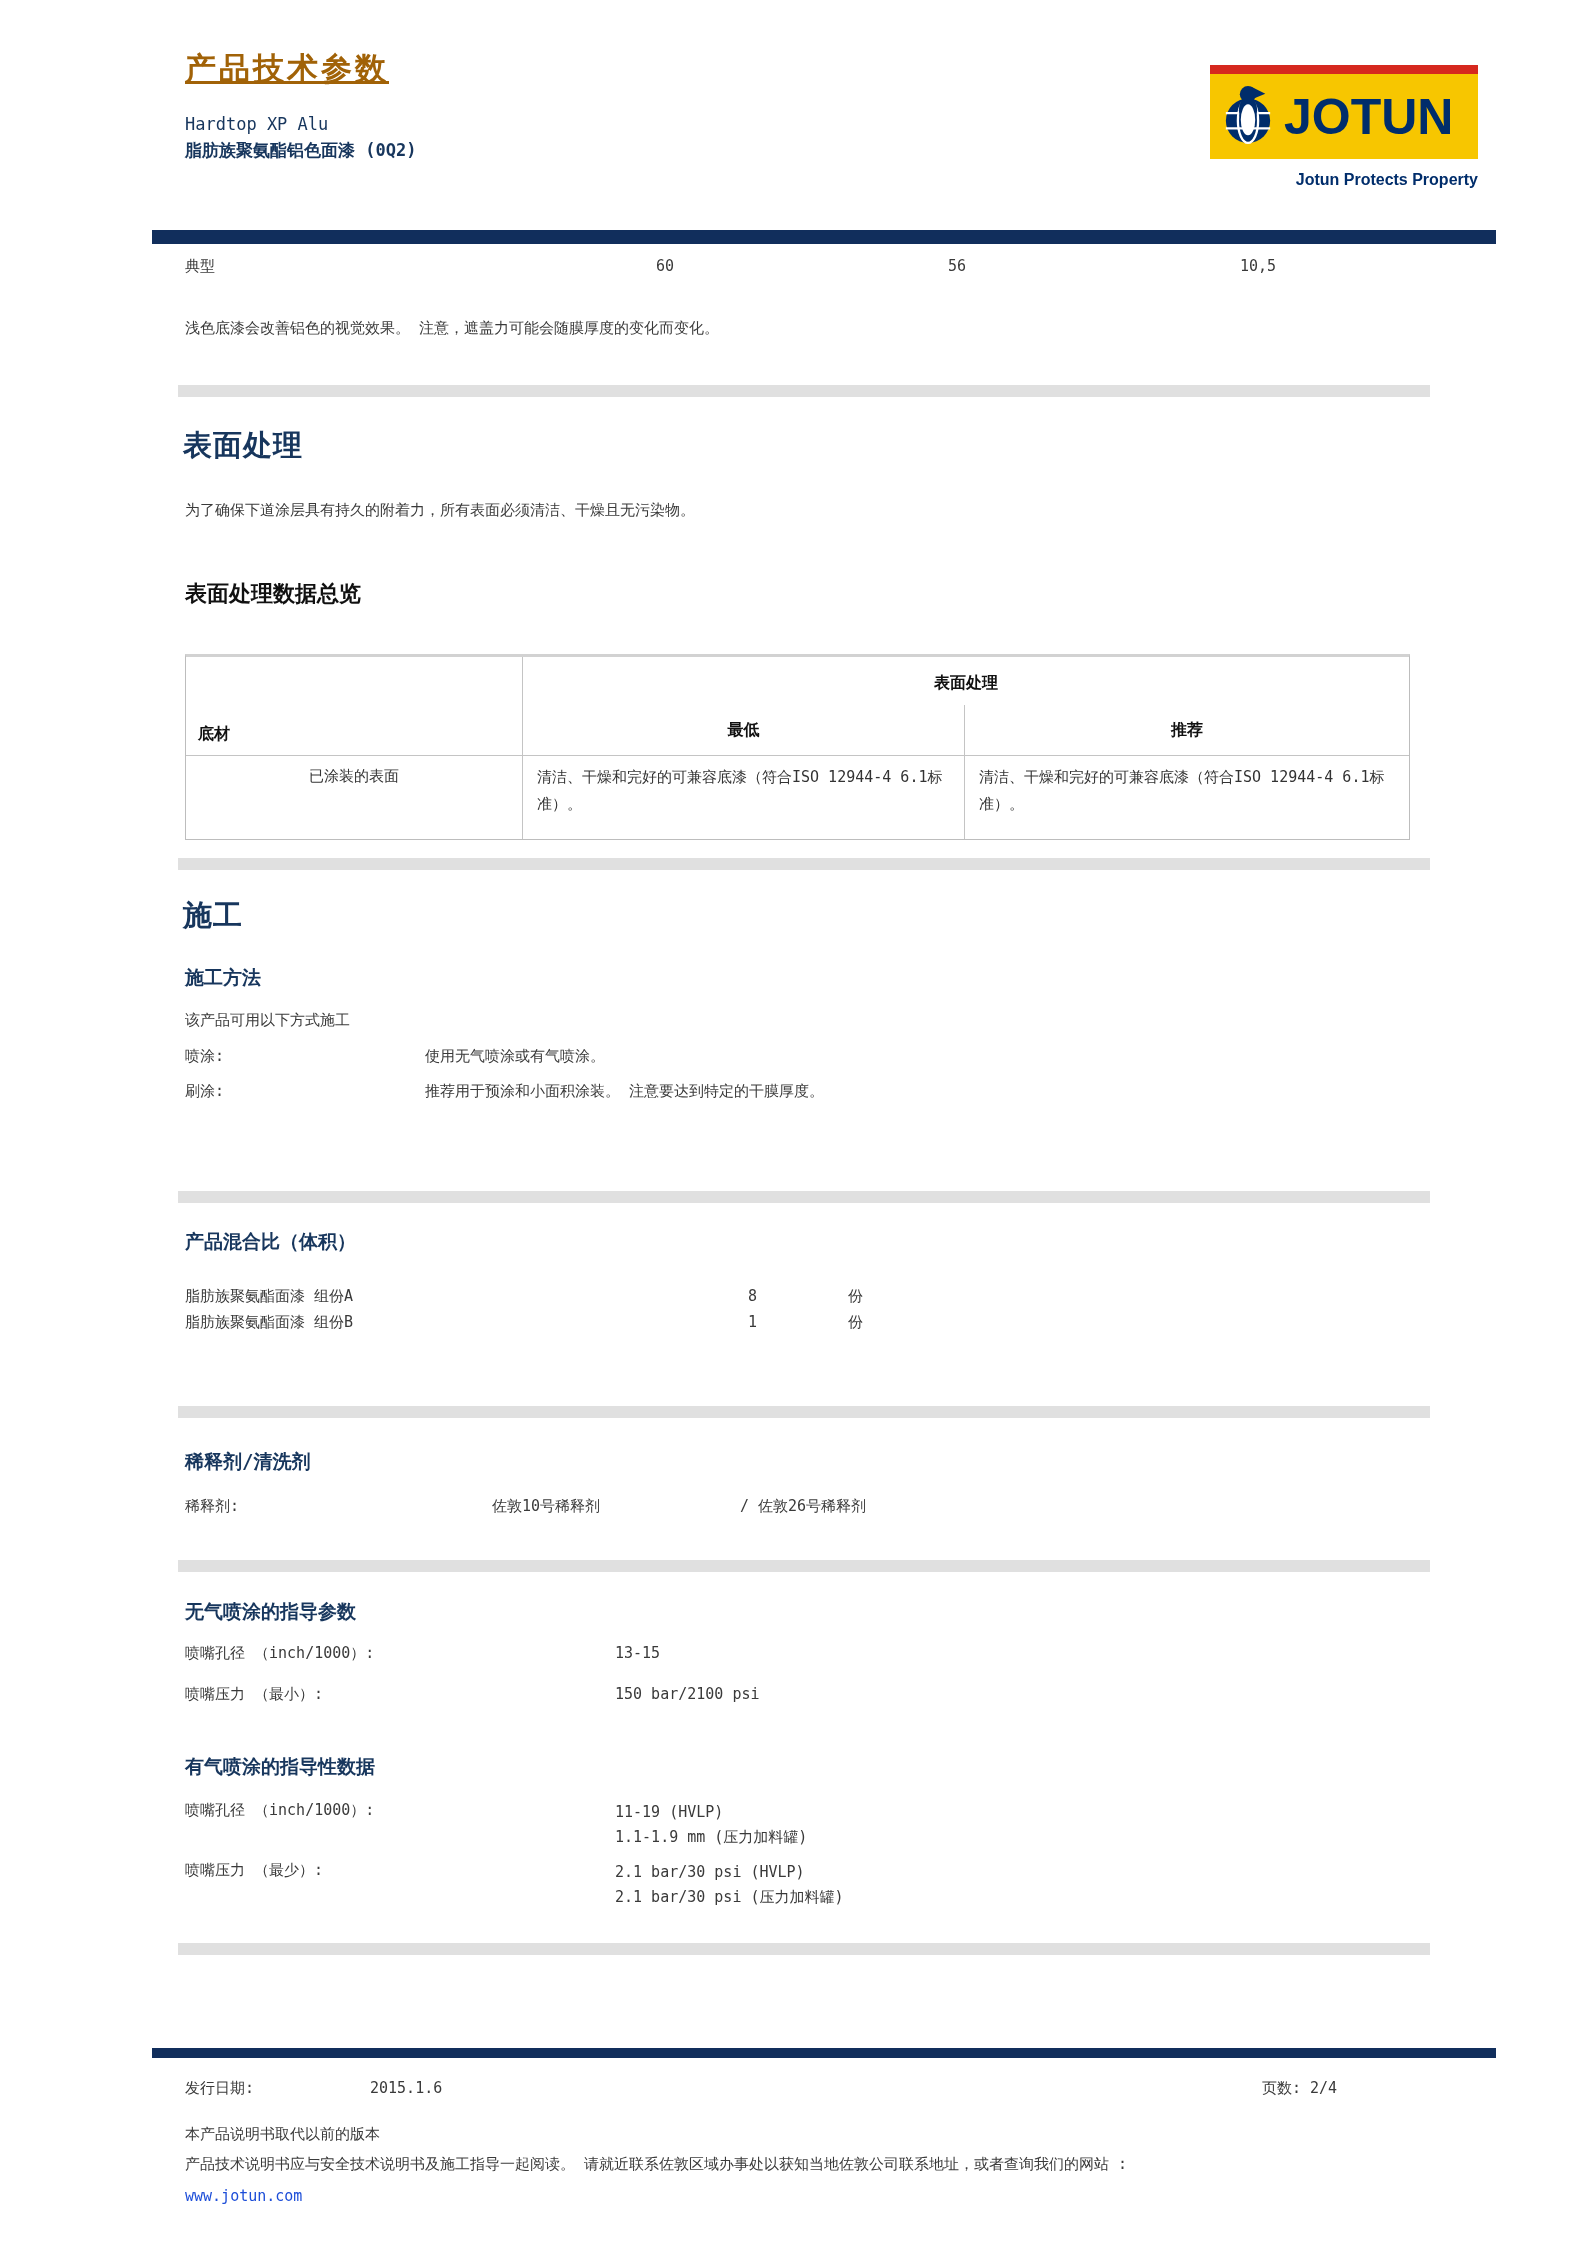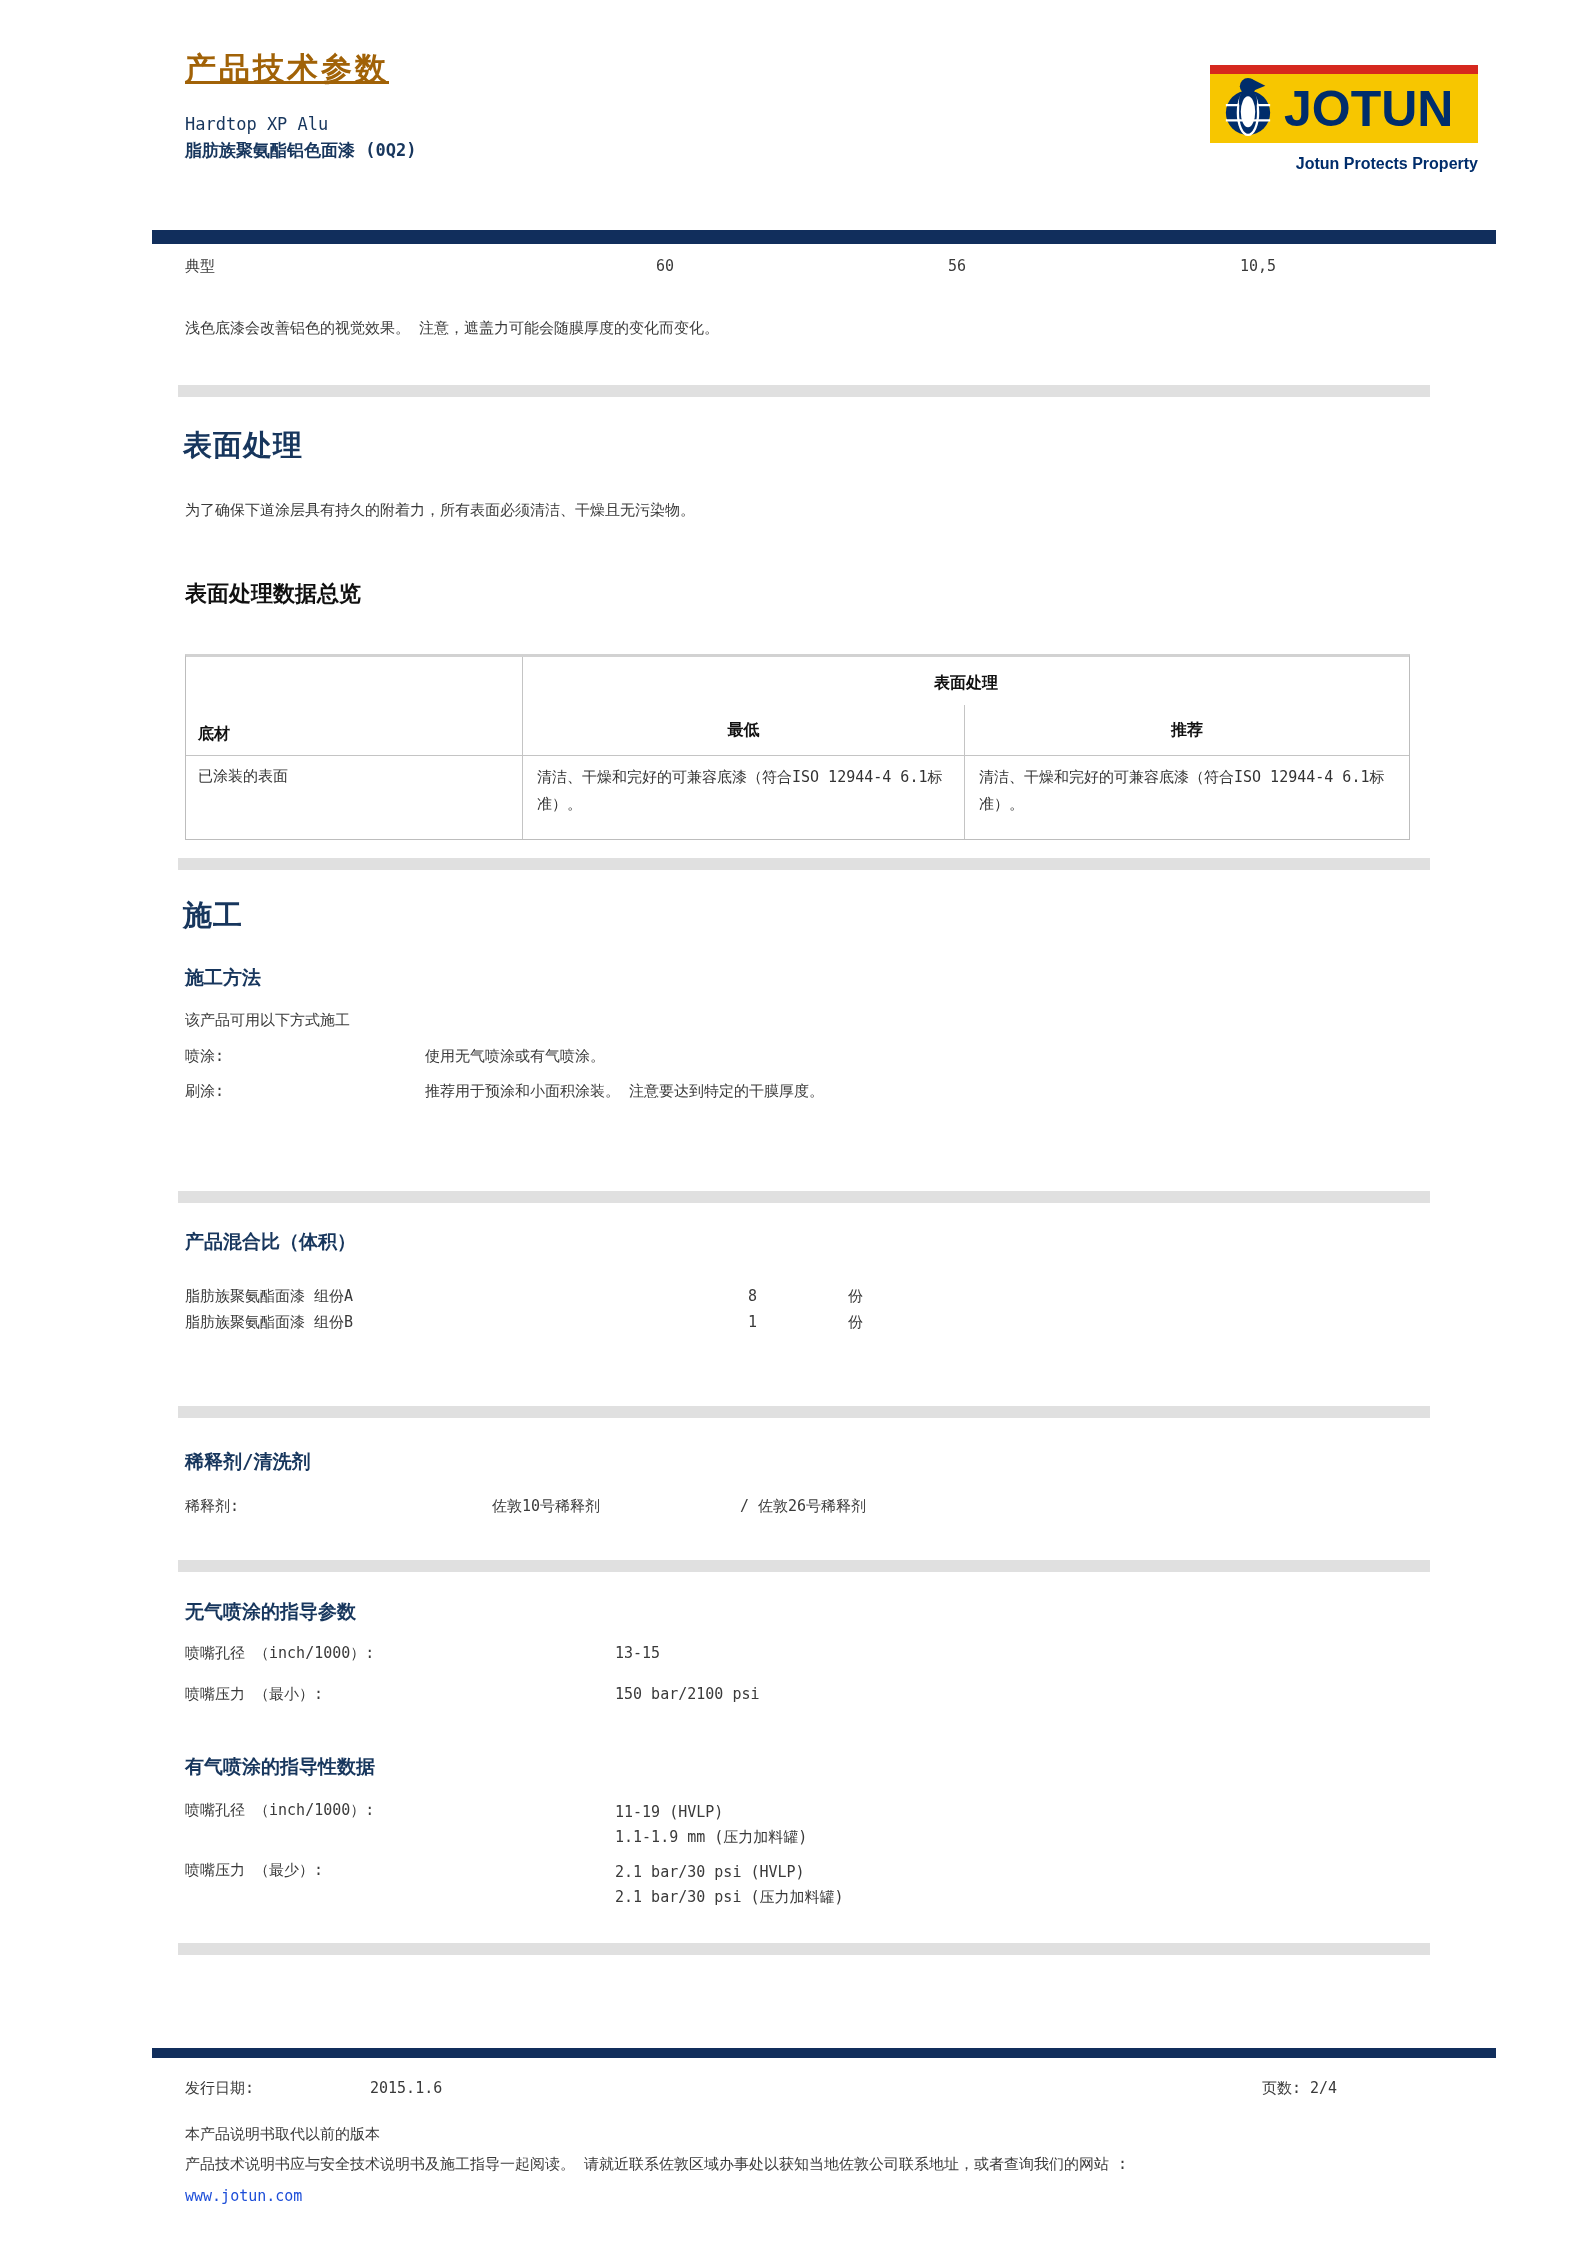--- a/index.html
+++ b/index.html
@@ -9,21 +9,21 @@
     color:#333333;font-size:15px;line-height:1.45;
   }
   .abs{position:absolute;}
 
   
   .doc-title{left:185px;top:46px;font-size:31px;font-weight:bold;color:#a16207;letter-spacing:3px;text-decoration:underline;}
   .prod-name{left:185px;top:112px;font-size:17px;font-weight:normal;color:#17365d;}
   .prod-desc{left:185px;top:138px;font-size:17px;font-weight:bold;color:#17365d;}
 
   .logo-wrap{left:1210px;top:65px;width:268px;font-family:"Liberation Sans",sans-serif;}
-  .logo-box{width:268px;height:78px;background:#f7c600;border-top:9px solid #d6281e;
+  .logo-box{width:268px;height:94px;background:#f7c600;border-top:9px solid #d6281e;
     box-sizing:border-box;display:flex;align-items:center;gap:10px;padding:0 12px;}
   .logo-word{font-size:50px;font-weight:800;color:#002d6b;letter-spacing:0px;line-height:1;}
   .logo-tagline{margin-top:9px;text-align:right;font-size:16px;font-weight:bold;color:#002d6b;}
 
   
   .navy-bar{background:#112e5c;}
   .gray-bar{background:#e0e0e0;}
   .bar1{left:152px;top:230px;width:1344px;height:14px;}
   .gbar{left:178px;width:1252px;height:12px;}
   .gb1{top:385px;} .gb2{top:858px;} .gb3{top:1191px;} .gb4{top:1406px;} .gb5{top:1560px;} .gb6{top:1943px;}
@@ -51,21 +51,21 @@
     border:1px solid #bdbdbd;border-top:3px solid #d2d2d2;box-sizing:border-box;
     font-size:15px;color:#333333;}
   .sp-table > div{box-sizing:border-box;}
   .c-substrate-head{grid-column:1;grid-row:1/3;border-right:1px solid #c4c4c4;
     display:flex;align-items:flex-end;padding:0 0 10px 12px;font-weight:bold;font-size:16px;color:#111;}
   .c-group{grid-column:2/4;grid-row:1;text-align:center;font-weight:bold;font-size:16px;color:#111;padding-top:14px;}
   .c-min-head{grid-column:2;grid-row:2;border-right:1px solid #c4c4c4;display:flex;
     align-items:center;justify-content:center;font-weight:bold;font-size:16px;color:#111;}
   .c-rec-head{grid-column:3;grid-row:2;display:flex;align-items:center;justify-content:center;
     font-weight:bold;font-size:16px;color:#111;}
-  .c-substrate{grid-column:1;grid-row:3;border-top:1px solid #c4c4c4;border-right:1px solid #c4c4c4;padding:10px 12px;}
+  .c-substrate{grid-column:1;grid-row:3;border-top:1px solid #c4c4c4;border-right:1px solid #c4c4c4;padding:10px 12px;text-align:center;}
   .c-min{grid-column:2;grid-row:3;border-top:1px solid #c4c4c4;border-right:1px solid #c4c4c4;padding:8px 14px;line-height:27px;}
   .c-rec{grid-column:3;grid-row:3;border-top:1px solid #c4c4c4;padding:8px 14px;line-height:27px;}
 
   
   .h2-methods{left:185px;top:964px;}
   .methods-intro{left:185px;top:1010px;}
   .kv{position:absolute;color:#3a3a3a;}
   .kv .lab{position:absolute;left:0;top:0;}
   .kv .val{position:absolute;top:0;}
   .m-row1{left:185px;top:1046px;width:1200px;}

